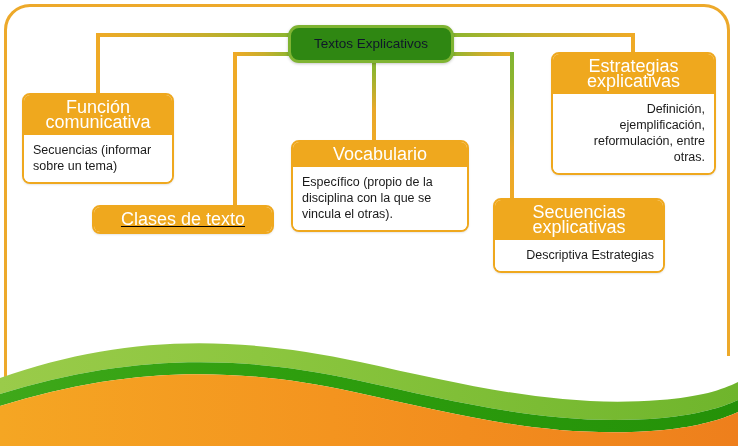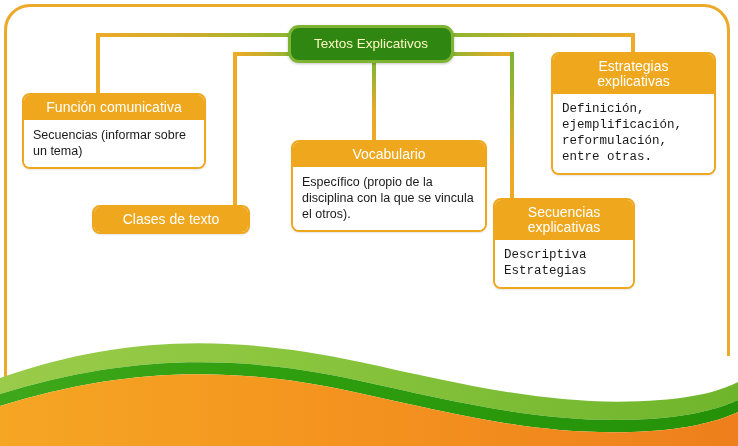--- a/index.html
+++ b/index.html
@@ -56,44 +56,44 @@
     box-sizing:border-box;
     border:2px solid #EFA81E;
     border-radius:8px;
     background:#ffffff;
     overflow:hidden;
     box-shadow:0 1px 2px rgba(0,0,0,0.10);
   }
   .node .hdr{
     background:#EFA81E;
     color:#FFFFFF;
-    font-size:14px;
+    font-size:18px;
     line-height:15px;
     padding:5px 8px;
     text-align:center;
     font-family:"Liberation Sans", sans-serif;
   }
   .node .body{
     color:#1a1a1a;
     font-size:12.5px;
     line-height:16px;
     padding:7px 9px 8px 9px;
     background:#ffffff;
   }
   .body.left{text-align:left;}
-  .body.center{text-align:left;font-family:Liberation Mono, monospace;}
+  .body.center{text-align:right;}
 
   
   .root{
     position:absolute;
     box-sizing:border-box;
     background:#2F8712;
     border:3px solid #7FB432;
     border-radius:11px;
-    color:#fef9c3;
+    color:#0f172a;
     font-size:13.5px;
     line-height:18px;
     text-align:center;
     padding:7px 18px;
     box-shadow:0 1px 3px rgba(0,0,0,0.22);
   }
 
   
   .wave{
     position:absolute;
@@ -122,40 +122,40 @@
   <div class="conn h-line grad-right" style="left:452px; top:33px; width:183px;"></div>
   <div class="conn v-line solid-orange" style="left:631px; top:33px; height:20px;"></div>
 
   <div class="conn h-line grad-right" style="left:452px; top:52px; width:62px;"></div>
   <div class="conn v-line grad-down" style="left:510px; top:52px; height:147px;"></div>
 
   <div class="root" style="left:288px; top:25px; width:166px;">
     <span>Textos Explicativos</span>
   </div>
 
-  <div class="node" style="left:22px; top:93px; width:184px;">
+  <div class="node" style="left:22px; top:93px; width:152px;">
     <div class="hdr">Función comunicativa</div>
     <div class="body left">Secuencias (informar sobre un tema)</div>
   </div>
 
-  <div class="node" style="left:92px; top:205px; width:158px;">
+  <div class="node" style="left:92px; top:205px; width:182px;text-decoration:underline;">
     <div class="hdr">Clases de texto</div>
   </div>
 
-  <div class="node" style="left:291px; top:140px; width:196px;">
+  <div class="node" style="left:291px; top:140px; width:178px;">
     <div class="hdr">Vocabulario</div>
-    <div class="body left">Específico (propio de la disciplina con la que se vincula el otros).</div>
+    <div class="body left">Específico (propio de la disciplina con la que se vincula el otras).</div>
   </div>
 
   <div class="node" style="left:551px; top:52px; width:165px;">
     <div class="hdr">Estrategias explicativas</div>
     <div class="body center">Definición, ejemplificación, reformulación, entre otras.</div>
   </div>
 
-  <div class="node" style="left:493px; top:198px; width:142px;">
+  <div class="node" style="left:493px; top:198px; width:172px;">
     <div class="hdr">Secuencias explicativas</div>
     <div class="body center">Descriptiva Estrategias</div>
   </div>
 
   <div class="frame-mask2"></div>
   <div class="frame-mask"></div>
 
   <svg class="wave" viewBox="0 0 738 120" preserveAspectRatio="none">
     <defs>
       <linearGradient id="gLight" x1="0" y1="0" x2="1" y2="0">

